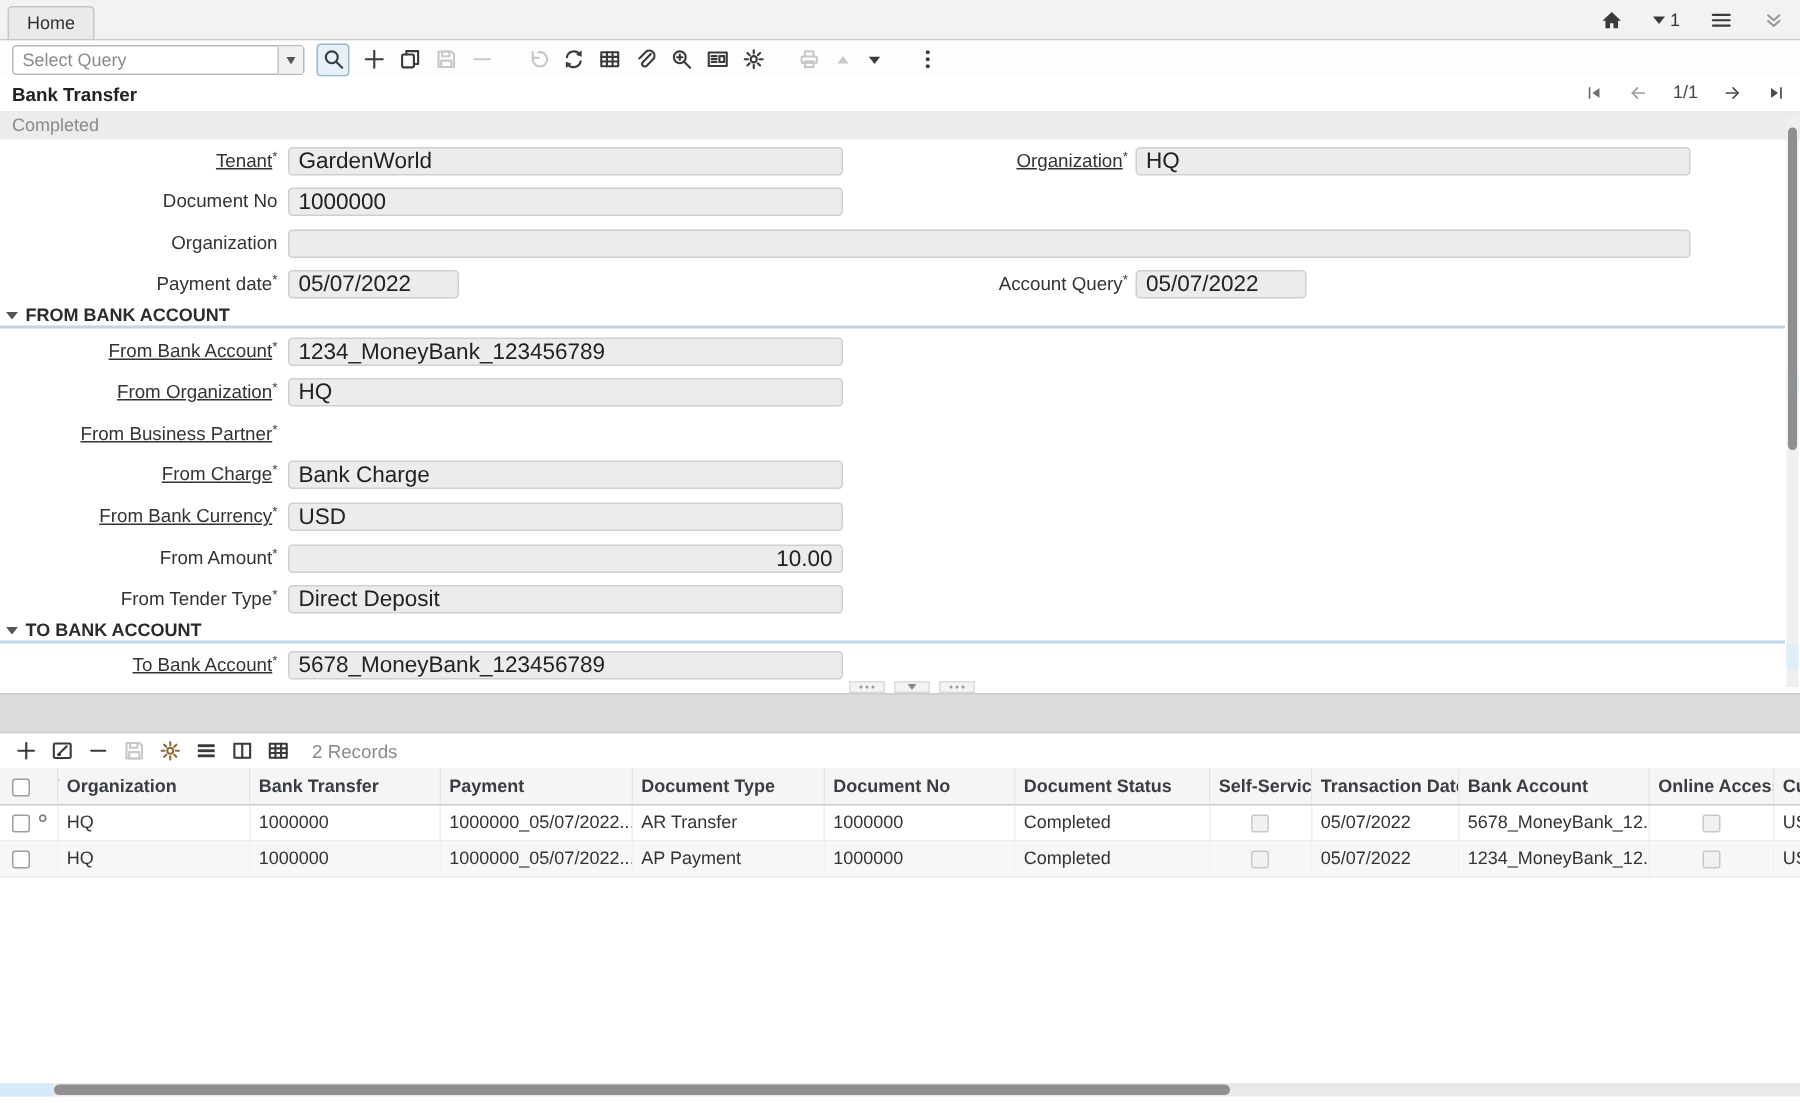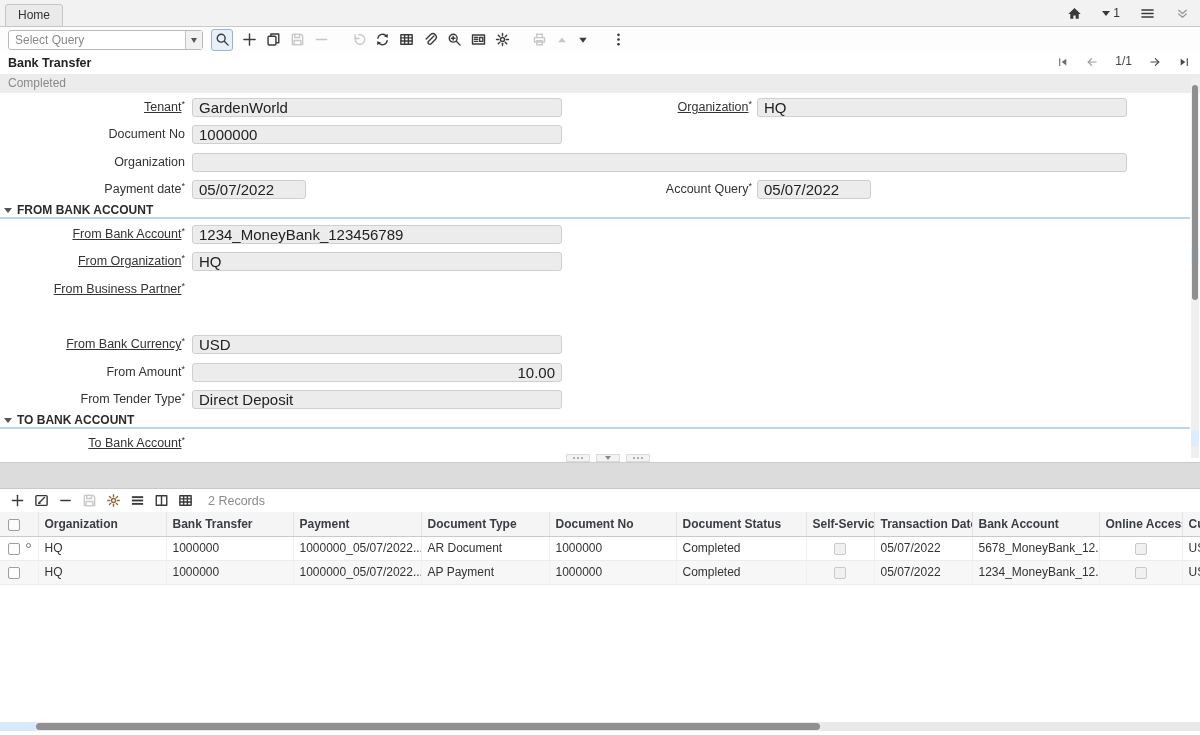--- a/index.html
+++ b/index.html
@@ -382,40 +382,45 @@
     <span class="flbl l"><span class="lk">From Bank Account</span><sup>*</sup></span>
     <span class="fld lf">1234_MoneyBank_123456789</span>
   </div>
   <div class="frow" style="top:252px">
     <span class="flbl l"><span class="lk">From Organization</span><sup>*</sup></span>
     <span class="fld lf">HQ</span>
   </div>
   <div class="frow" style="top:280px">
     <span class="flbl l"><span class="lk">From Business Partner</span><sup>*</sup></span>
   </div>
+  <div class="frow" style="top:307px">
+    <span class="flbl l"><span class="lk">From Charge</span><sup>*</sup></span>
+    <span class="fld lf">Bank Charge</span>
+  </div>
   <div class="frow" style="top:335px">
     <span class="flbl l"><span class="lk">From Bank Currency</span><sup>*</sup></span>
     <span class="fld lf">USD</span>
   </div>
   <div class="frow" style="top:363px">
     <span class="flbl l"><span>From Amount</span><sup>*</sup></span>
     <span class="fld lf num">10.00</span>
   </div>
   <div class="frow" style="top:390px">
     <span class="flbl l"><span>From Tender Type</span><sup>*</sup></span>
     <span class="fld lf">Direct Deposit</span>
   </div>
 
   <div class="section" style="top:413px">
     <span class="tri-down"></span>
     <span>TO BANK ACCOUNT</span>
   </div>
 
   <div class="frow" style="top:434px">
     <span class="flbl l"><span class="lk">To Bank Account</span><sup>*</sup></span>
+    <span class="fld lf">5678_MoneyBank_123456789</span>
   </div>
 
   <div class="splitter">
     <span class="grip" style="left:566px">
         <span class="dots">
           <i></i>
           <i></i>
           <i></i>
         </span>
       </span>
@@ -544,21 +549,21 @@
           <th>Online Access</th>
           <th>Cu</th>
         </tr>
       </thead>
       <tbody>
         <tr>
           <td class="cbcell"><span class="cb"></span><span class="rowmark"></span></td>
           <td>HQ</td>
           <td>1000000</td>
           <td>1000000_05/07/2022...</td>
-          <td>AR Document</td>
+          <td>AR Transfer</td>
           <td>1000000</td>
           <td>Completed</td>
           <td class="ctr"><span class="cb dim"></span></td>
           <td>05/07/2022</td>
           <td>5678_MoneyBank_12...</td>
           <td class="ctr"><span class="cb dim"></span></td>
           <td>US</td>
         </tr>
         <tr class="alt">
           <td class="cbcell"><span class="cb"></span></td>

